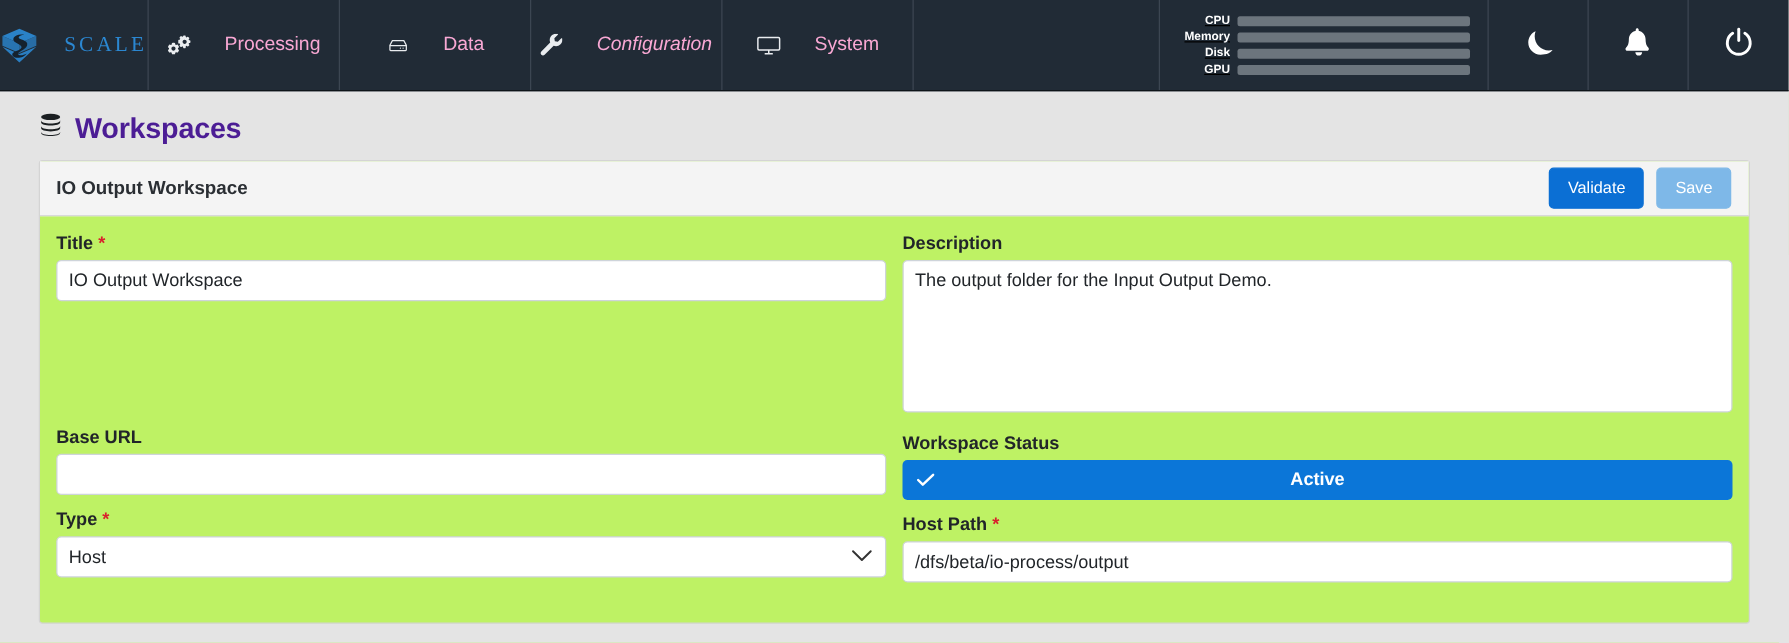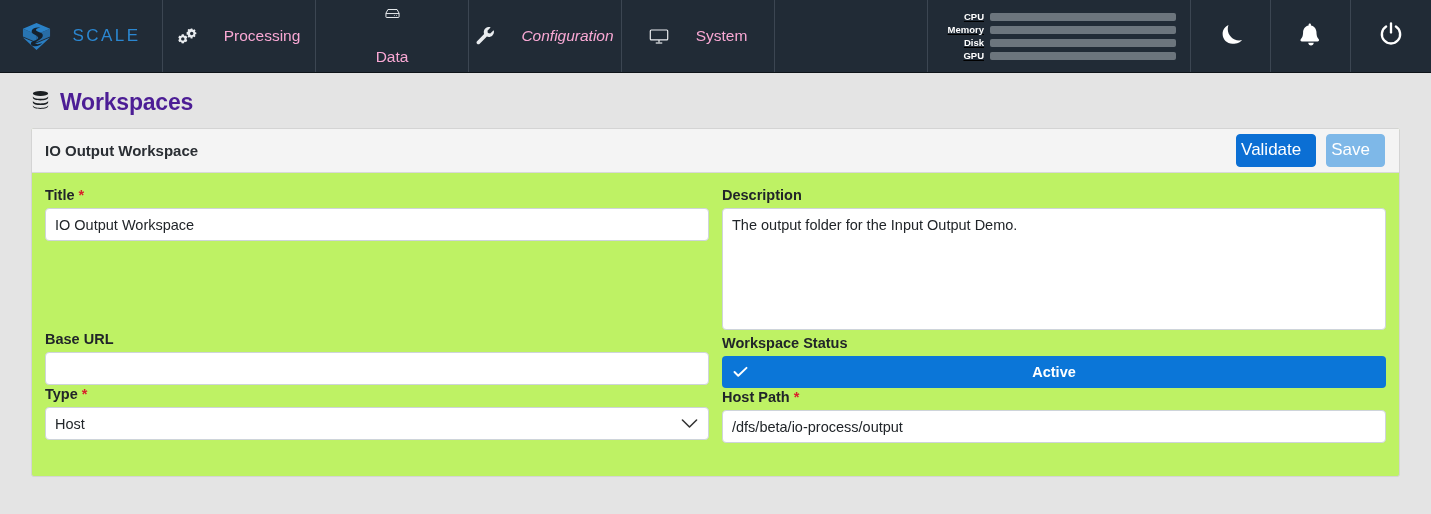--- a/index.html
+++ b/index.html
@@ -13,26 +13,27 @@
 
   
   .navbar {
     height: 73px;
     background: #212b36;
     display: flex;
     align-items: stretch;
     border-bottom: 1px solid #0e1419;
   }
   .nav-brand {
-    width: 163px;
+    width: 119px;
     display: flex;
     align-items: center;
     justify-content: center;
     gap: 20px;
     border-right: 1px solid #3c4652;
+    font-family: Liberation Serif, serif;
   }
   .logo-svg { display: block; }
   .brand-text {
     color: #2b87d1;
     font-size: 17px;
     letter-spacing: 2.5px;
     font-weight: 400;
   }
   .nav-item {
     display: flex;
@@ -40,21 +41,21 @@
     justify-content: center;
     gap: 27px;
     color: #f9a8d4;
     font-size: 15.5px;
     border-right: 1px solid #3c4652;
     cursor: pointer;
     padding: 0 10px;
   }
   .nav-item .nav-ico { display: flex; align-items: center; color: #e9ecef; }
   .nav-w-processing { width: 153px; }
-  .nav-w-data { width: 153px; flex-direction: column; }
+  .nav-w-data { width: 153px; }
   .nav-w-config { width: 153px; font-style: italic; }
   .nav-w-system { width: 153px; }
 
   .nav-spacer { flex: 1; }
 
   .stats-block {
     display: flex;
     flex-direction: column;
     justify-content: center;
     gap: 2px;
@@ -129,38 +130,38 @@
   }
   .card-title {
     font-size: 15px;
     font-weight: bold;
     color: #2a2e33;
   }
   .card-actions { display: flex; gap: 10px; }
   .btn {
     border: 1px solid transparent;
     border-radius: 4px;
-    font-size: 17px;
-    padding: 6px 14px 7px 4px;
+    font-size: 13px;
+    padding: 6px 14px 7px 14px;
     color: #fff;
     cursor: pointer;
     font-family: "Liberation Sans", sans-serif;
     line-height: 18px;
   }
   .btn-primary { background: #0b6fd4; border-color: #0b6fd4; }
   .btn-disabled { background: #7eb8e8; border-color: #7eb8e8; cursor: default; }
 
   .card-body {
     padding: 14px 13px 20px 13px;
     display: flex;
     gap: 13px;
   }
   .col { width: 668px; }
 
-  .field { margin-bottom: 1px; }
+  .field { margin-bottom: 12px; }
   .field-label {
     font-size: 14.5px;
     font-weight: bold;
     color: #212529;
     margin-bottom: 5px;
     display: block;
   }
   .req { color: #d9212c; font-weight: bold; }
 
   .input {

